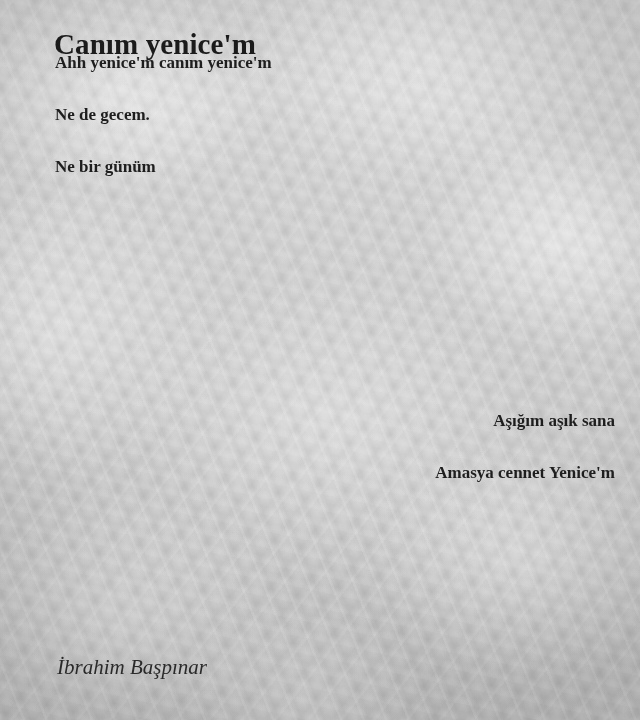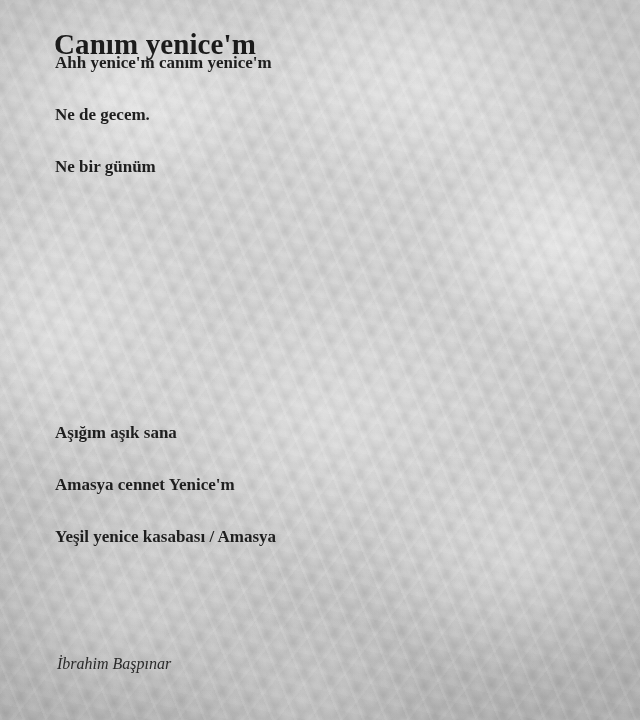--- a/index.html
+++ b/index.html
@@ -71,42 +71,43 @@
   #stanza-one {
     position: absolute;
     left: 55px;
     top: 54px;
     width: 560px;
   }
 
   #stanza-two {
     position: absolute;
     left: 55px;
-    top: 424px;
+    top: 412px;
     width: 560px;
+    text-align: right;
   }
 
   .poem-line {
     font-size: 17px;
     font-weight: bold;
     color: #1e1e1e;
     line-height: 17px;
     margin-bottom: 35px;
     white-space: pre;
   }
 
   .poem-line:last-child {
     margin-bottom: 0;
   }
 
   #author-name {
     position: absolute;
     left: 57px;
     top: 655px;
-    font-size: 16px;
+    font-size: 21px;
     font-style: italic;
     color: #2a2a2a;
     white-space: nowrap;
   }
 </style>
 </head>
 <body>
 
 <div id="poem-card">
 
@@ -119,19 +120,18 @@
 
     <div id="stanza-one">
       <div class="poem-line">Ahh yenice'm canım yenice'm</div>
       <div class="poem-line">Ne de gecem.</div>
       <div class="poem-line">Ne bir günüm</div>
     </div>
 
     <div id="stanza-two">
       <div class="poem-line">Aşığım aşık sana</div>
       <div class="poem-line">Amasya cennet Yenice'm</div>
-      <div class="poem-line">Yeşil yenice kasabası / Amasya</div>
     </div>
 
     <div id="author-name">İbrahim Başpınar</div>
 
   </div>
 </div>
 
 </body></html>

